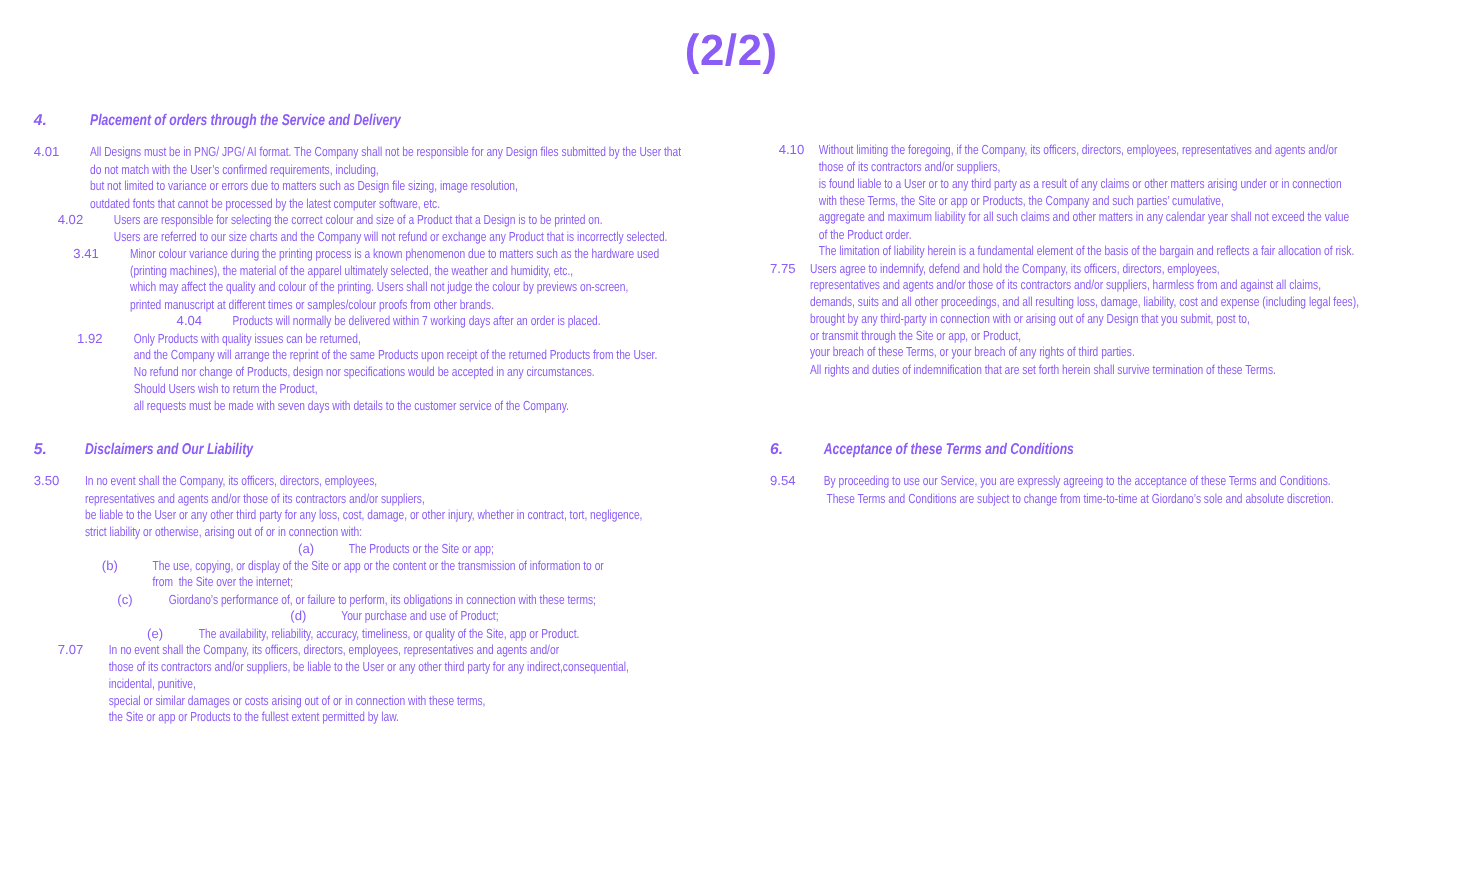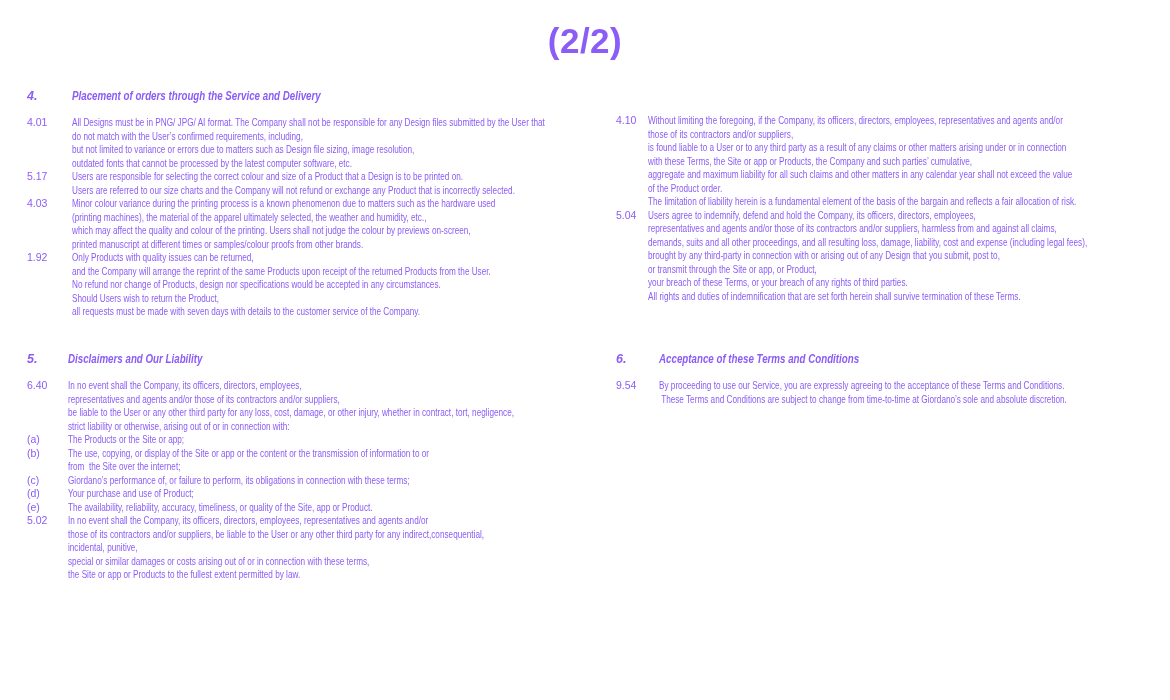--- a/index.html
+++ b/index.html
@@ -44,21 +44,21 @@
     font-weight: bold;
     font-style: italic;
     margin-bottom: 12px;
   }
   .heading-row .h-title {
     display: inline-block;
     white-space: pre;
     transform: scaleX(0.78);
     transform-origin: 0 0;
   }
-  .item-row { display: flex; }
+  .item-row { display: flex; justify-content: center; }
   .num {
     flex-shrink: 0;
     display: inline-block;
   }
   .region--left-top    .num { width: 45px; }
   .region--left-bottom .num { width: 41px; }
   .region--right-top   .num { width: 32px; }
   .region--right-bottom .num{ width: 43px; }
   .lines {
     transform: scaleX(0.78);
@@ -80,54 +80,60 @@
       <div class="item-row">
         <span class="num">4.01</span>
         <div class="lines">
           <div class="line">All Designs must be in PNG/ JPG/ AI format. The Company shall not be responsible for any Design files submitted by the User that</div>
           <div class="line">do not match with the User’s confirmed requirements, including,</div>
           <div class="line">but not limited to variance or errors due to matters such as Design file sizing, image resolution,</div>
           <div class="line">outdated fonts that cannot be processed by the latest computer software, etc.</div>
         </div>
       </div>
       <div class="item-row">
-        <span class="num">5.17</span>
+        <span class="num">4.02</span>
         <div class="lines">
           <div class="line">Users are responsible for selecting the correct colour and size of a Product that a Design is to be printed on.</div>
           <div class="line">Users are referred to our size charts and the Company will not refund or exchange any Product that is incorrectly selected.</div>
         </div>
       </div>
       <div class="item-row">
-        <span class="num">4.03</span>
+        <span class="num">3.41</span>
         <div class="lines">
           <div class="line">Minor colour variance during the printing process is a known phenomenon due to matters such as the hardware used</div>
           <div class="line">(printing machines), the material of the apparel ultimately selected, the weather and humidity, etc.,</div>
           <div class="line">which may affect the quality and colour of the printing. Users shall not judge the colour by previews on-screen,</div>
           <div class="line">printed manuscript at different times or samples/colour proofs from other brands.</div>
+        </div>
+      </div>
+      <div class="item-row">
+        <span class="num">4.04</span>
+        <div class="lines">
+          <div class="line">Products will normally be delivered within 7 working days after an order is placed.</div>
         </div>
       </div>
       <div class="item-row">
         <span class="num">1.92</span>
         <div class="lines">
           <div class="line">Only Products with quality issues can be returned,</div>
           <div class="line">and the Company will arrange the reprint of the same Products upon receipt of the returned Products from the User.</div>
           <div class="line">No refund nor change of Products, design nor specifications would be accepted in any circumstances.</div>
           <div class="line">Should Users wish to return the Product,</div>
           <div class="line">all requests must be made with seven days with details to the customer service of the Company.</div>
         </div>
       </div>
     </section>
 
   <section class="region region--left-bottom">
       <div class="heading-row">
         <span class="num">5.</span>
         <span class="h-title">Disclaimers and Our Liability</span>
       </div>
       <div class="item-row">
-        <span class="num">6.40</span>
+        <span class="num">3.50</span>
         <div class="lines">
           <div class="line">In no event shall the Company, its officers, directors, employees,</div>
           <div class="line">representatives and agents and/or those of its contractors and/or suppliers,</div>
           <div class="line">be liable to the User or any other third party for any loss, cost, damage, or other injury, whether in contract, tort, negligence,</div>
           <div class="line">strict liability or otherwise, arising out of or in connection with:</div>
         </div>
       </div>
       <div class="item-row">
         <span class="num">(a)</span>
         <div class="lines">
@@ -153,21 +159,21 @@
           <div class="line">Your purchase and use of Product;</div>
         </div>
       </div>
       <div class="item-row">
         <span class="num">(e)</span>
         <div class="lines">
           <div class="line">The availability, reliability, accuracy, timeliness, or quality of the Site, app or Product.</div>
         </div>
       </div>
       <div class="item-row">
-        <span class="num">5.02</span>
+        <span class="num">7.07</span>
         <div class="lines">
           <div class="line">In no event shall the Company, its officers, directors, employees, representatives and agents and/or</div>
           <div class="line">those of its contractors and/or suppliers, be liable to the User or any other third party for any indirect,consequential,</div>
           <div class="line">incidental, punitive,</div>
           <div class="line">special or similar damages or costs arising out of or in connection with these terms,</div>
           <div class="line">the Site or app or Products to the fullest extent permitted by law.</div>
         </div>
       </div>
     </section>
 
@@ -178,21 +184,21 @@
           <div class="line">Without limiting the foregoing, if the Company, its officers, directors, employees, representatives and agents and/or</div>
           <div class="line">those of its contractors and/or suppliers,</div>
           <div class="line">is found liable to a User or to any third party as a result of any claims or other matters arising under or in connection</div>
           <div class="line">with these Terms, the Site or app or Products, the Company and such parties’ cumulative,</div>
           <div class="line">aggregate and maximum liability for all such claims and other matters in any calendar year shall not exceed the value</div>
           <div class="line">of the Product order.</div>
           <div class="line">The limitation of liability herein is a fundamental element of the basis of the bargain and reflects a fair allocation of risk.</div>
         </div>
       </div>
       <div class="item-row">
-        <span class="num">5.04</span>
+        <span class="num">7.75</span>
         <div class="lines">
           <div class="line">Users agree to indemnify, defend and hold the Company, its officers, directors, employees,</div>
           <div class="line">representatives and agents and/or those of its contractors and/or suppliers, harmless from and against all claims,</div>
           <div class="line">demands, suits and all other proceedings, and all resulting loss, damage, liability, cost and expense (including legal fees),</div>
           <div class="line">brought by any third-party in connection with or arising out of any Design that you submit, post to,</div>
           <div class="line">or transmit through the Site or app, or Product,</div>
           <div class="line">your breach of these Terms, or your breach of any rights of third parties.</div>
           <div class="line">All rights and duties of indemnification that are set forth herein shall survive termination of these Terms.</div>
         </div>
       </div>

